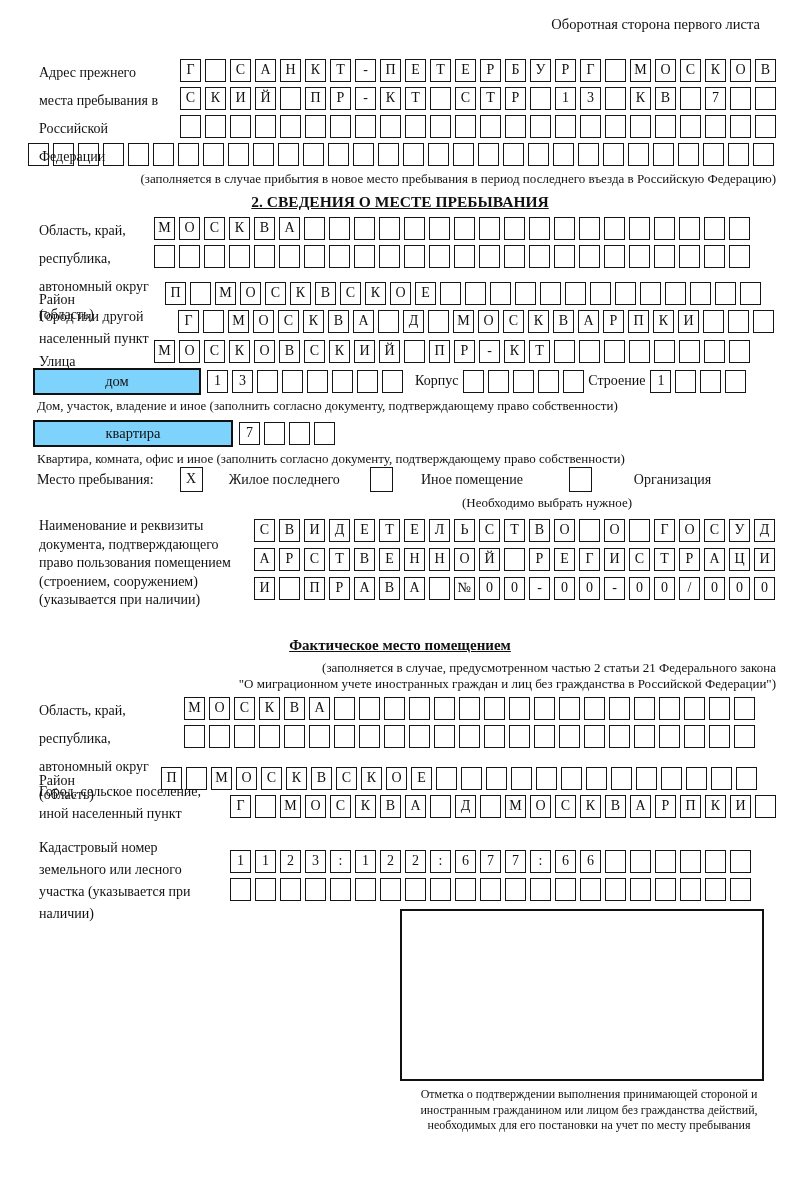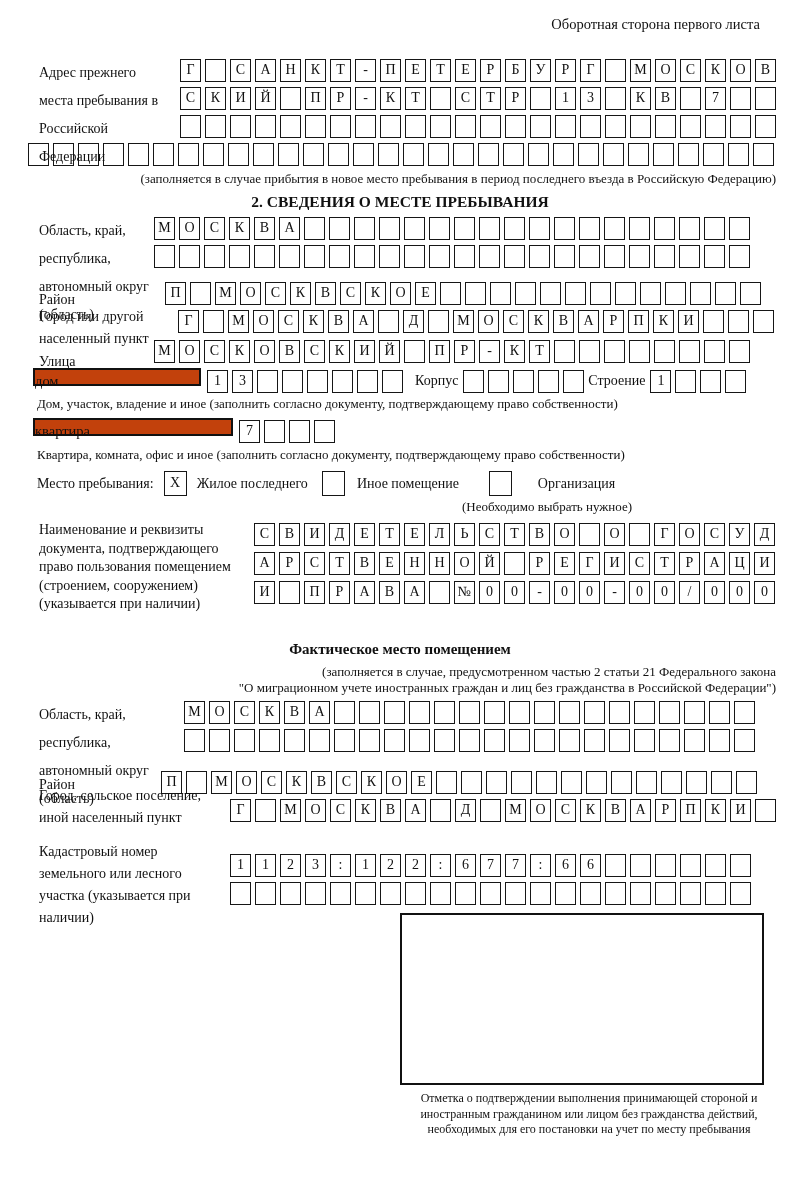--- a/index.html
+++ b/index.html
@@ -12,31 +12,31 @@
   .sec{position:relative;}
   .slabel{position:absolute;left:11px;top:0;font-size:14px;line-height:28px;}
   .cellrow{display:flex;margin-bottom:5px;height:23px;}
   .cell{
     box-sizing:border-box;flex:0 0 21px;width:21px;height:23px;
     border:1.7px solid #161616;margin-right:4px;text-align:center;
     font-size:14px;line-height:20px;background:#fff;
   }
   .note{font-size:13px;}
   .center{text-align:right;}
-  .h2{font-weight:bold;font-size:15.5px;text-align:center;margin:6px 28px 6px 0;}
+  .h2{font-weight:bold;font-size:15.5px;text-align:center;margin:6px 28px 6px 0;text-decoration:underline;}
   .ml152{margin-left:152px;} .ml126{margin-left:126px;} .ml137{margin-left:137px;}
   .ml150{margin-left:150px;} .ml226{margin-left:226px;} .ml156{margin-left:156px;}
   .ml133{margin-left:133px;} .ml202{margin-left:202px;}
   .boxlabel{
-    box-sizing:border-box;border:2px solid #111;height:18px;line-height:23px;
-    font-size:14.5px;background:#c2410c;
+    box-sizing:border-box;border:2px solid #111;height:27px;line-height:23px;
+    text-align:center;font-size:14.5px;background:#7dd3fc;
   }
   .inlinerow{display:flex;align-items:flex-start;}
   .inlbl{font-size:14px;line-height:25px;}
-  .chkrow{display:flex;align-items:flex-start;margin-left:9px;margin-top:8px;}
+  .chkrow{display:flex;align-items:flex-start;margin-left:9px;gap:16px;}
   .chkrow .cell{flex-basis:23px;width:23px;height:25px;line-height:22px;}
   .stampbox{box-sizing:border-box;border:2px solid #111;width:364px;height:172px;margin-left:372px;background:#fff;}
   .stampnote{width:378px;margin-left:372px;text-align:center;font-size:12px;line-height:15.5px;margin-top:6px;}
 </style>
 </head>
 <body>
 
 <div class="page">
 
   <div class="corner">Оборотная сторона первого листа</div>

